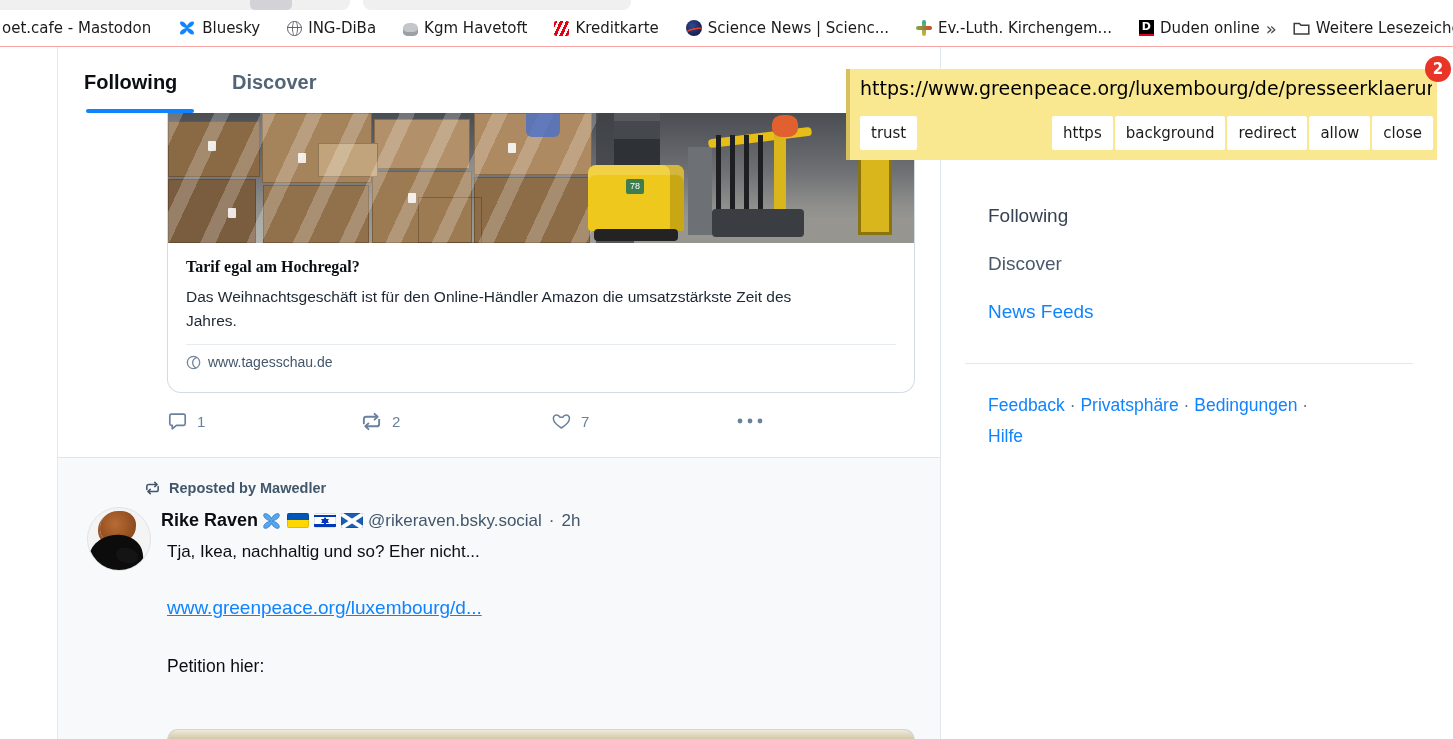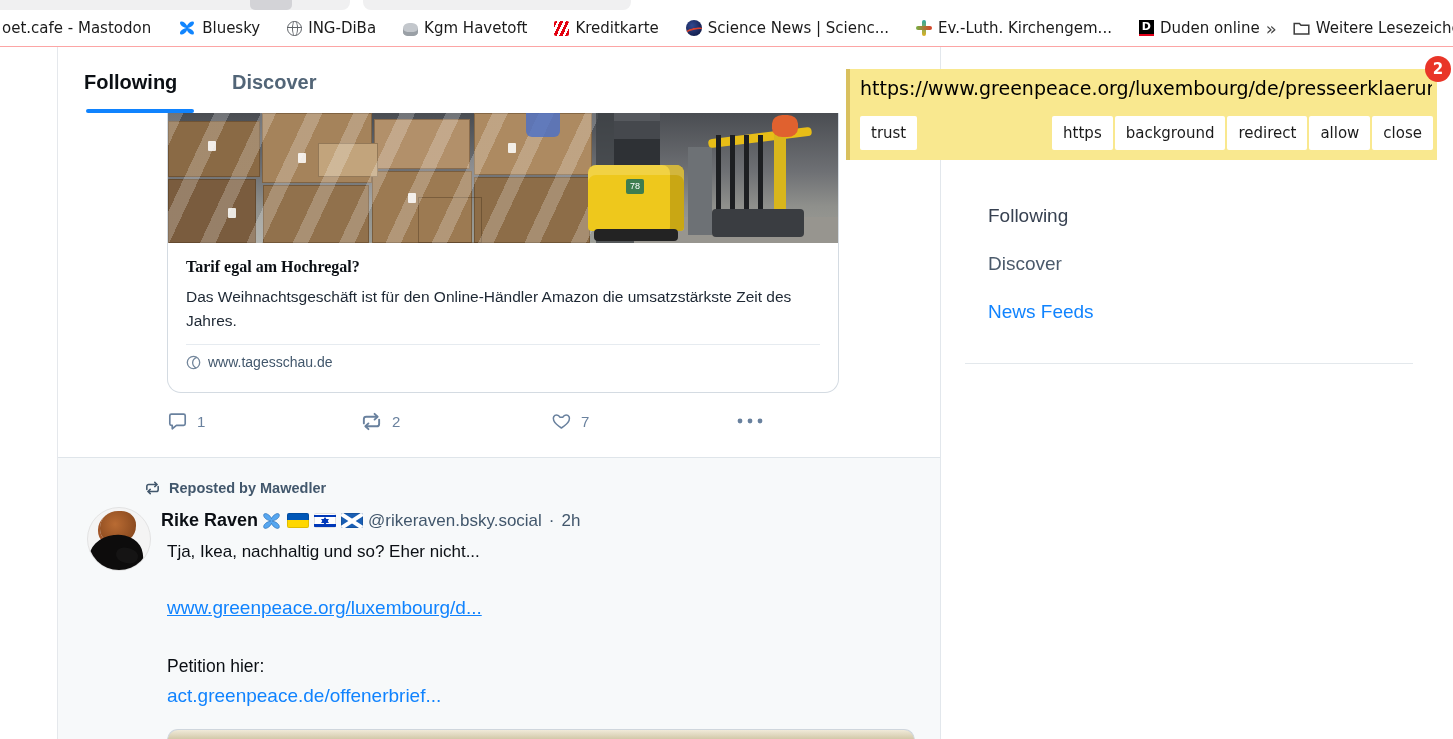--- a/index.html
+++ b/index.html
@@ -51,21 +51,21 @@
   .feed-col { position:absolute; left:57px; top:47px; width:884px; height:692px; background:#fff;
               border-left:1px solid #e5e8ec; border-right:1px solid #e2e7ec; }
   .tab-header { position:absolute; left:0; top:0; width:100%; height:66px; background:#fff; }
   .tab { position:absolute; top:24px; font-size:20px; font-weight:bold; cursor:pointer; }
   .tab.t-following { left:26px; color:#0b0f14; }
   .tab.t-discover { left:174px; color:#526577; }
   .tab-underline { position:absolute; left:28px; top:62px; width:108px; height:4px;
                    background:#1083fe; border-radius:2px; }
 
   
-  .embed-card { position:absolute; left:109px; top:66px; width:672px; height:280px; background:#fff;
+  .embed-card { position:absolute; left:109px; top:66px; width:748px; height:280px; background:#fff;
                 border:1px solid #d4dbe2; border-top:none; border-radius:0 0 14px 14px; overflow:hidden; cursor:pointer; }
   .embed-img { position:relative; width:100%; height:130px; overflow:hidden;
       background:linear-gradient(180deg,#4a4d52 0%,#6e7074 45%,#8f908c 72%,#9d9e97 100%); }
   .wbox { position:absolute; border:1px solid rgba(60,40,20,.35); }
   .sheen { position:absolute; left:0; top:0; width:430px; height:130px;
       background:repeating-linear-gradient(115deg, rgba(255,255,255,.22) 0 14px, rgba(255,255,255,0) 14px 42px); }
   .wlabel { position:absolute; width:8px; height:10px; background:rgba(255,255,255,.85); border-radius:1px; }
   .shelfgap { position:absolute; left:428px; top:0; width:38px; height:130px; background:#3c4044; opacity:.75; }
   .bluebit { position:absolute; left:358px; top:0; width:34px; height:24px; background:#4a6fc9; opacity:.8;
       border-radius:0 0 6px 6px; }
@@ -380,30 +380,39 @@
           </span>
         <span class="flag flag-sco"></span>
         <span class="handle">@rikeraven.bsky.social</span>
         <span class="handle-sep">·</span>
         <span class="post-time">2h</span>
       </div>
 
       <div class="post2-text">Tja, Ikea, nachhaltig und so? Eher nicht...</div>
       <div class="post2-link1">www.greenpeace.org/luxembourg/d...</div>
       <div class="post2-petition">Petition hier:</div>
-      <div class="post2-link2">act.greenpeace.de/offenerbrief...</div>
       <div class="sliver-card"></div>
     </div>
   </div>
 
   <div class="sidebar">
     <div class="side-nav-item sn-following">Following</div>
     <div class="side-nav-item sn-discover">Discover</div>
     <div class="side-nav-item sn-mehr">News Feeds</div>
     <div class="side-divider"></div>
+    <div class="side-footer">
+      <span class="flink">Feedback</span>
+      <span class="fdot">·</span>
+      <span class="flink">Privatsphäre</span>
+      <span class="fdot">·</span>
+      <span class="flink">Bedingungen</span>
+      <span class="fdot">·</span>
+      <br>
+      <span class="flink">Hilfe</span>
+    </div>
   </div>
 
   <div class="popup">
     <div class="popup-url">https://www.greenpeace.org/luxembourg/de/presseerklaerung...</div>
     <button class="popup-btn pb-trust">trust</button>
     <div class="popup-right">
       <button class="popup-btn">https</button>
       <button class="popup-btn">background</button>
       <button class="popup-btn">redirect</button>
       <button class="popup-btn">allow</button>

